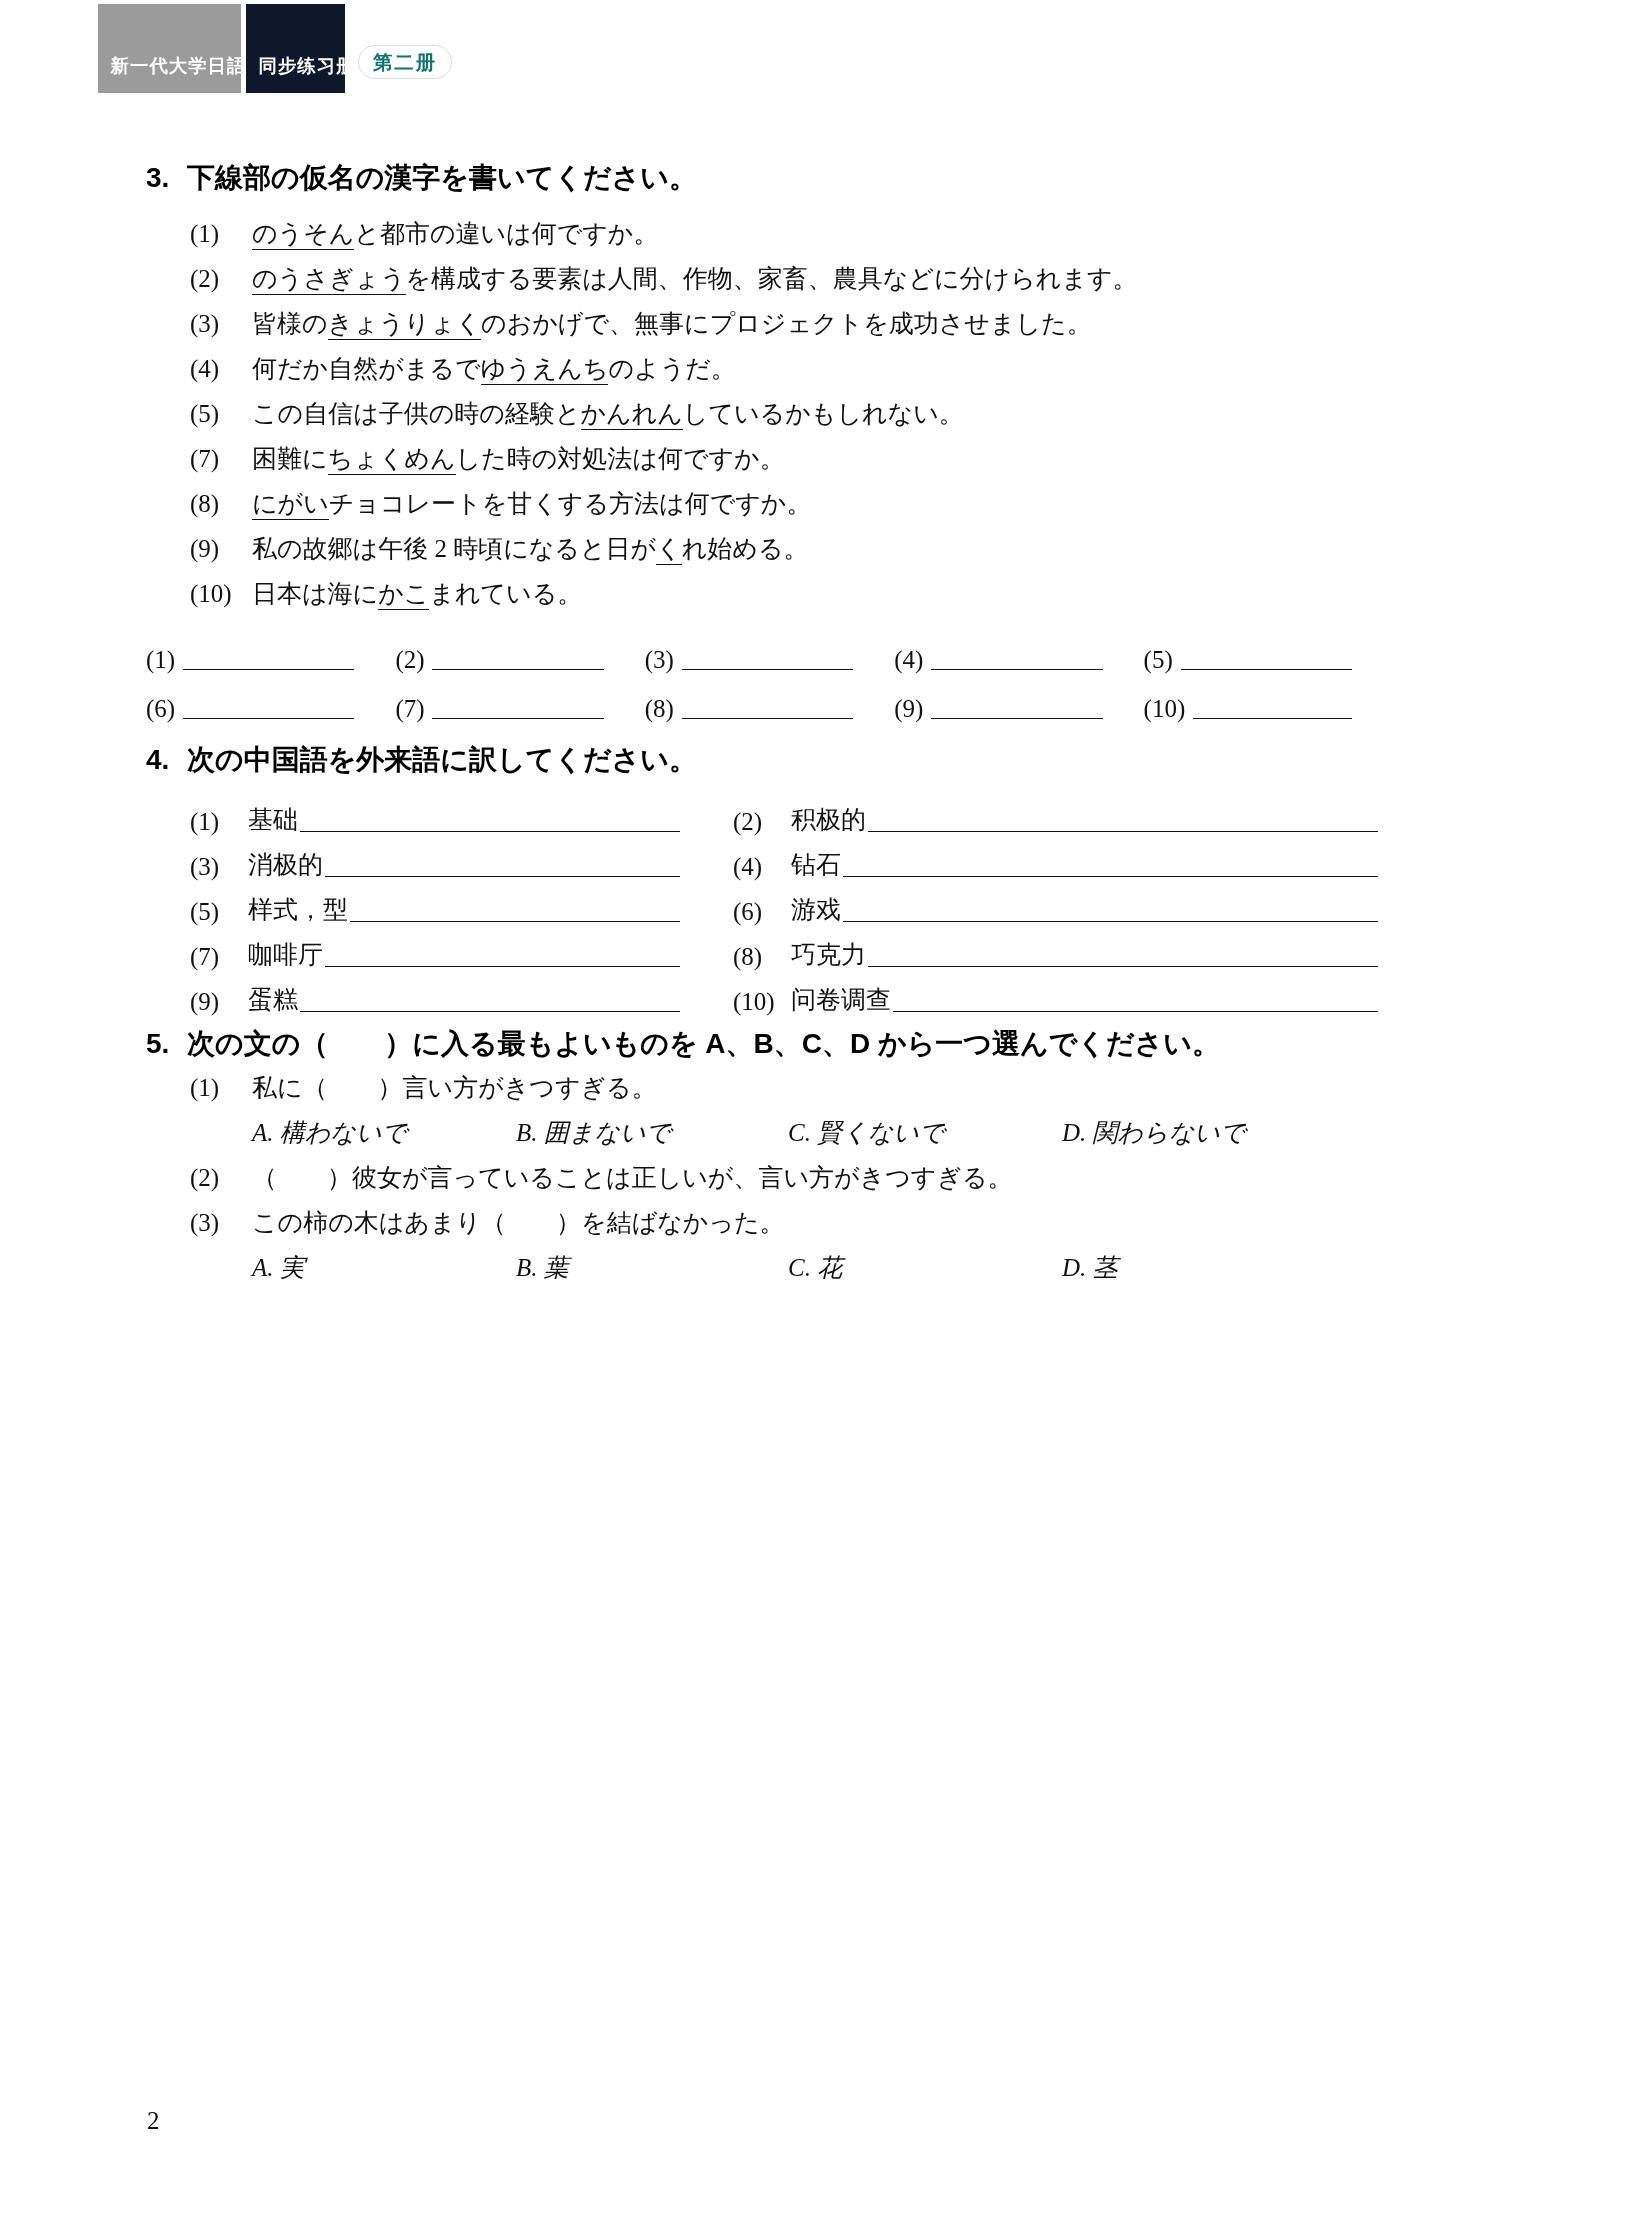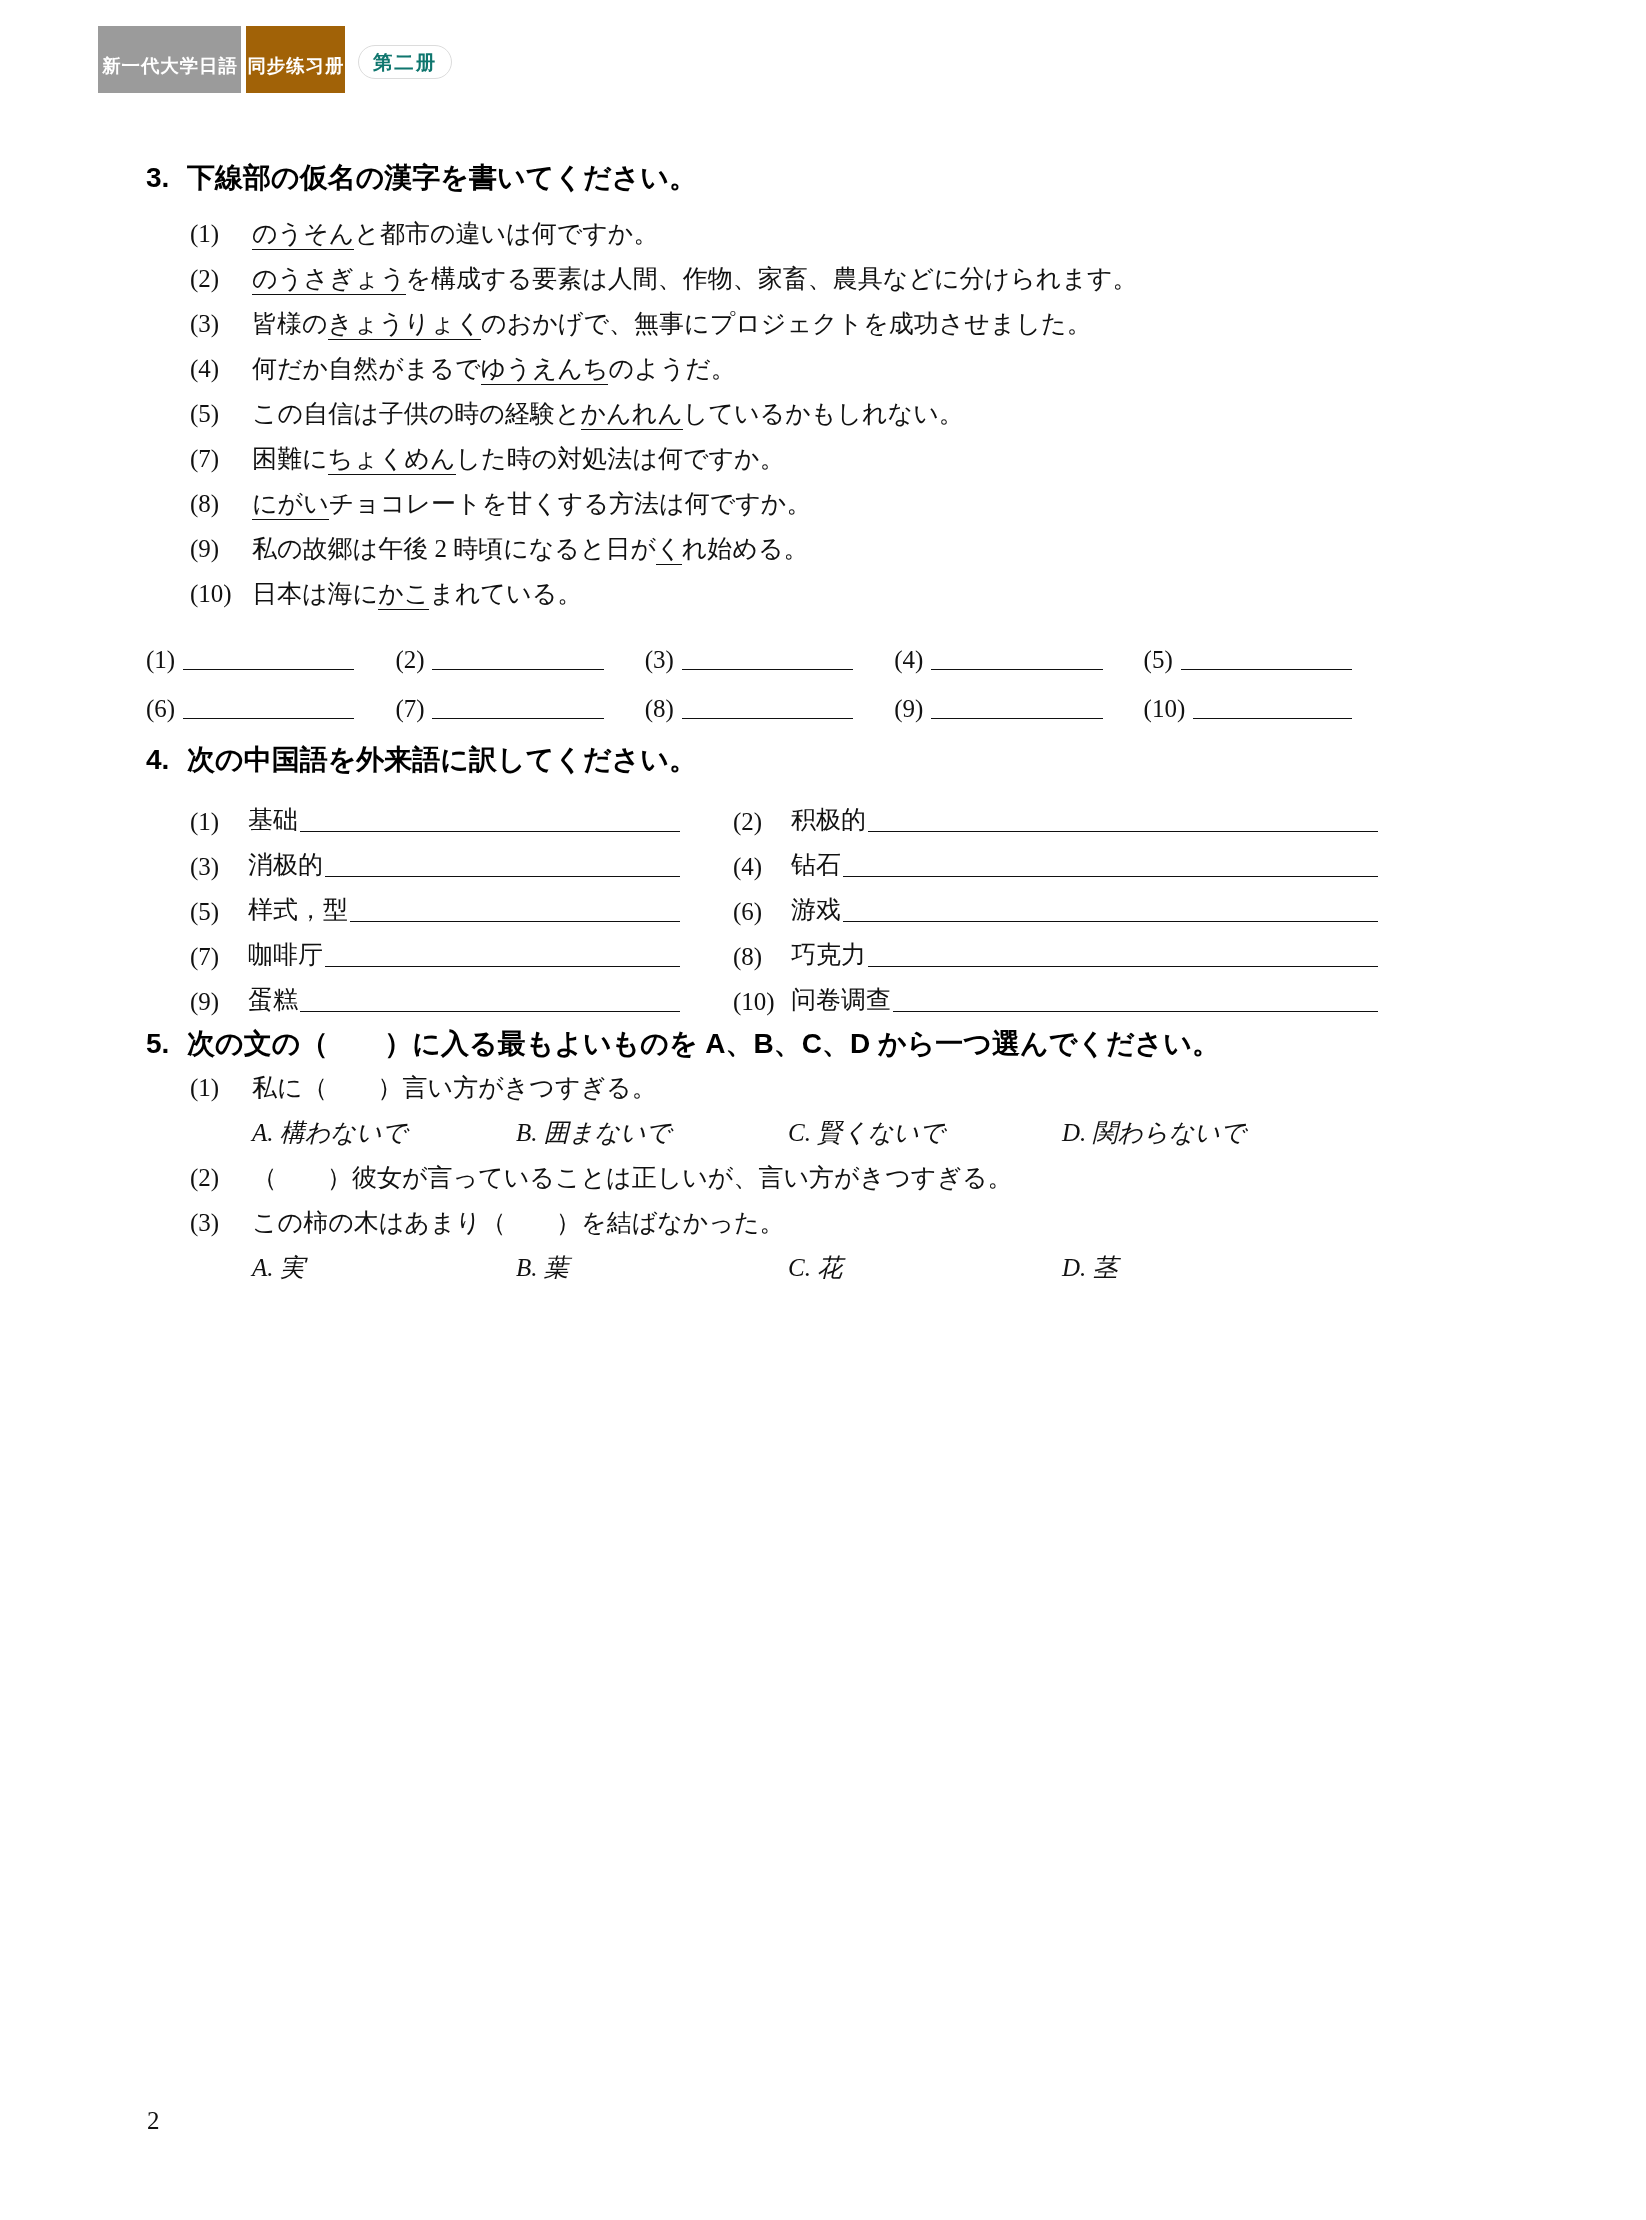--- a/index.html
+++ b/index.html
@@ -9,23 +9,23 @@
     width:1647px;
     height:2220px;
     background:#ffffff;
     font-family:"Liberation Serif","DejaVu Serif",serif;
     color:#111111;
     overflow:hidden;
   }
 
   
   .header { position:absolute; left:98px; top:0; display:flex; align-items:flex-end; height:93px; }
-  .hdr-block { height:67px; display:flex; align-items:flex-end; padding:0 11.6px 15.5px 12.6px;justify-content:center; }
+  .hdr-block { height:89px; display:flex; align-items:flex-end; padding:0 11.6px 15.5px 12.6px; }
   .hdr-dark  { width:143px; background:#9b9b9b; }
-  .hdr-light { width:99px; background:#a16207; margin-left:4.9px; }
+  .hdr-light { width:99px; background:#0f172a; margin-left:4.9px; }
   .hdr-block span {
     color:#ffffff;
     font-family:"Liberation Sans","DejaVu Sans",sans-serif;
     font-weight:bold; font-size:18.4px; white-space:nowrap; letter-spacing:1px;
   }
   .hdr-vol {
     margin-left:13.6px; margin-bottom:13.6px;
     color:#0f766e; border:1.9px solid #dcdcdc; border-radius:21.3px;
     padding:2.9px 13.6px;
     font-family:"Liberation Sans","DejaVu Sans",sans-serif;

